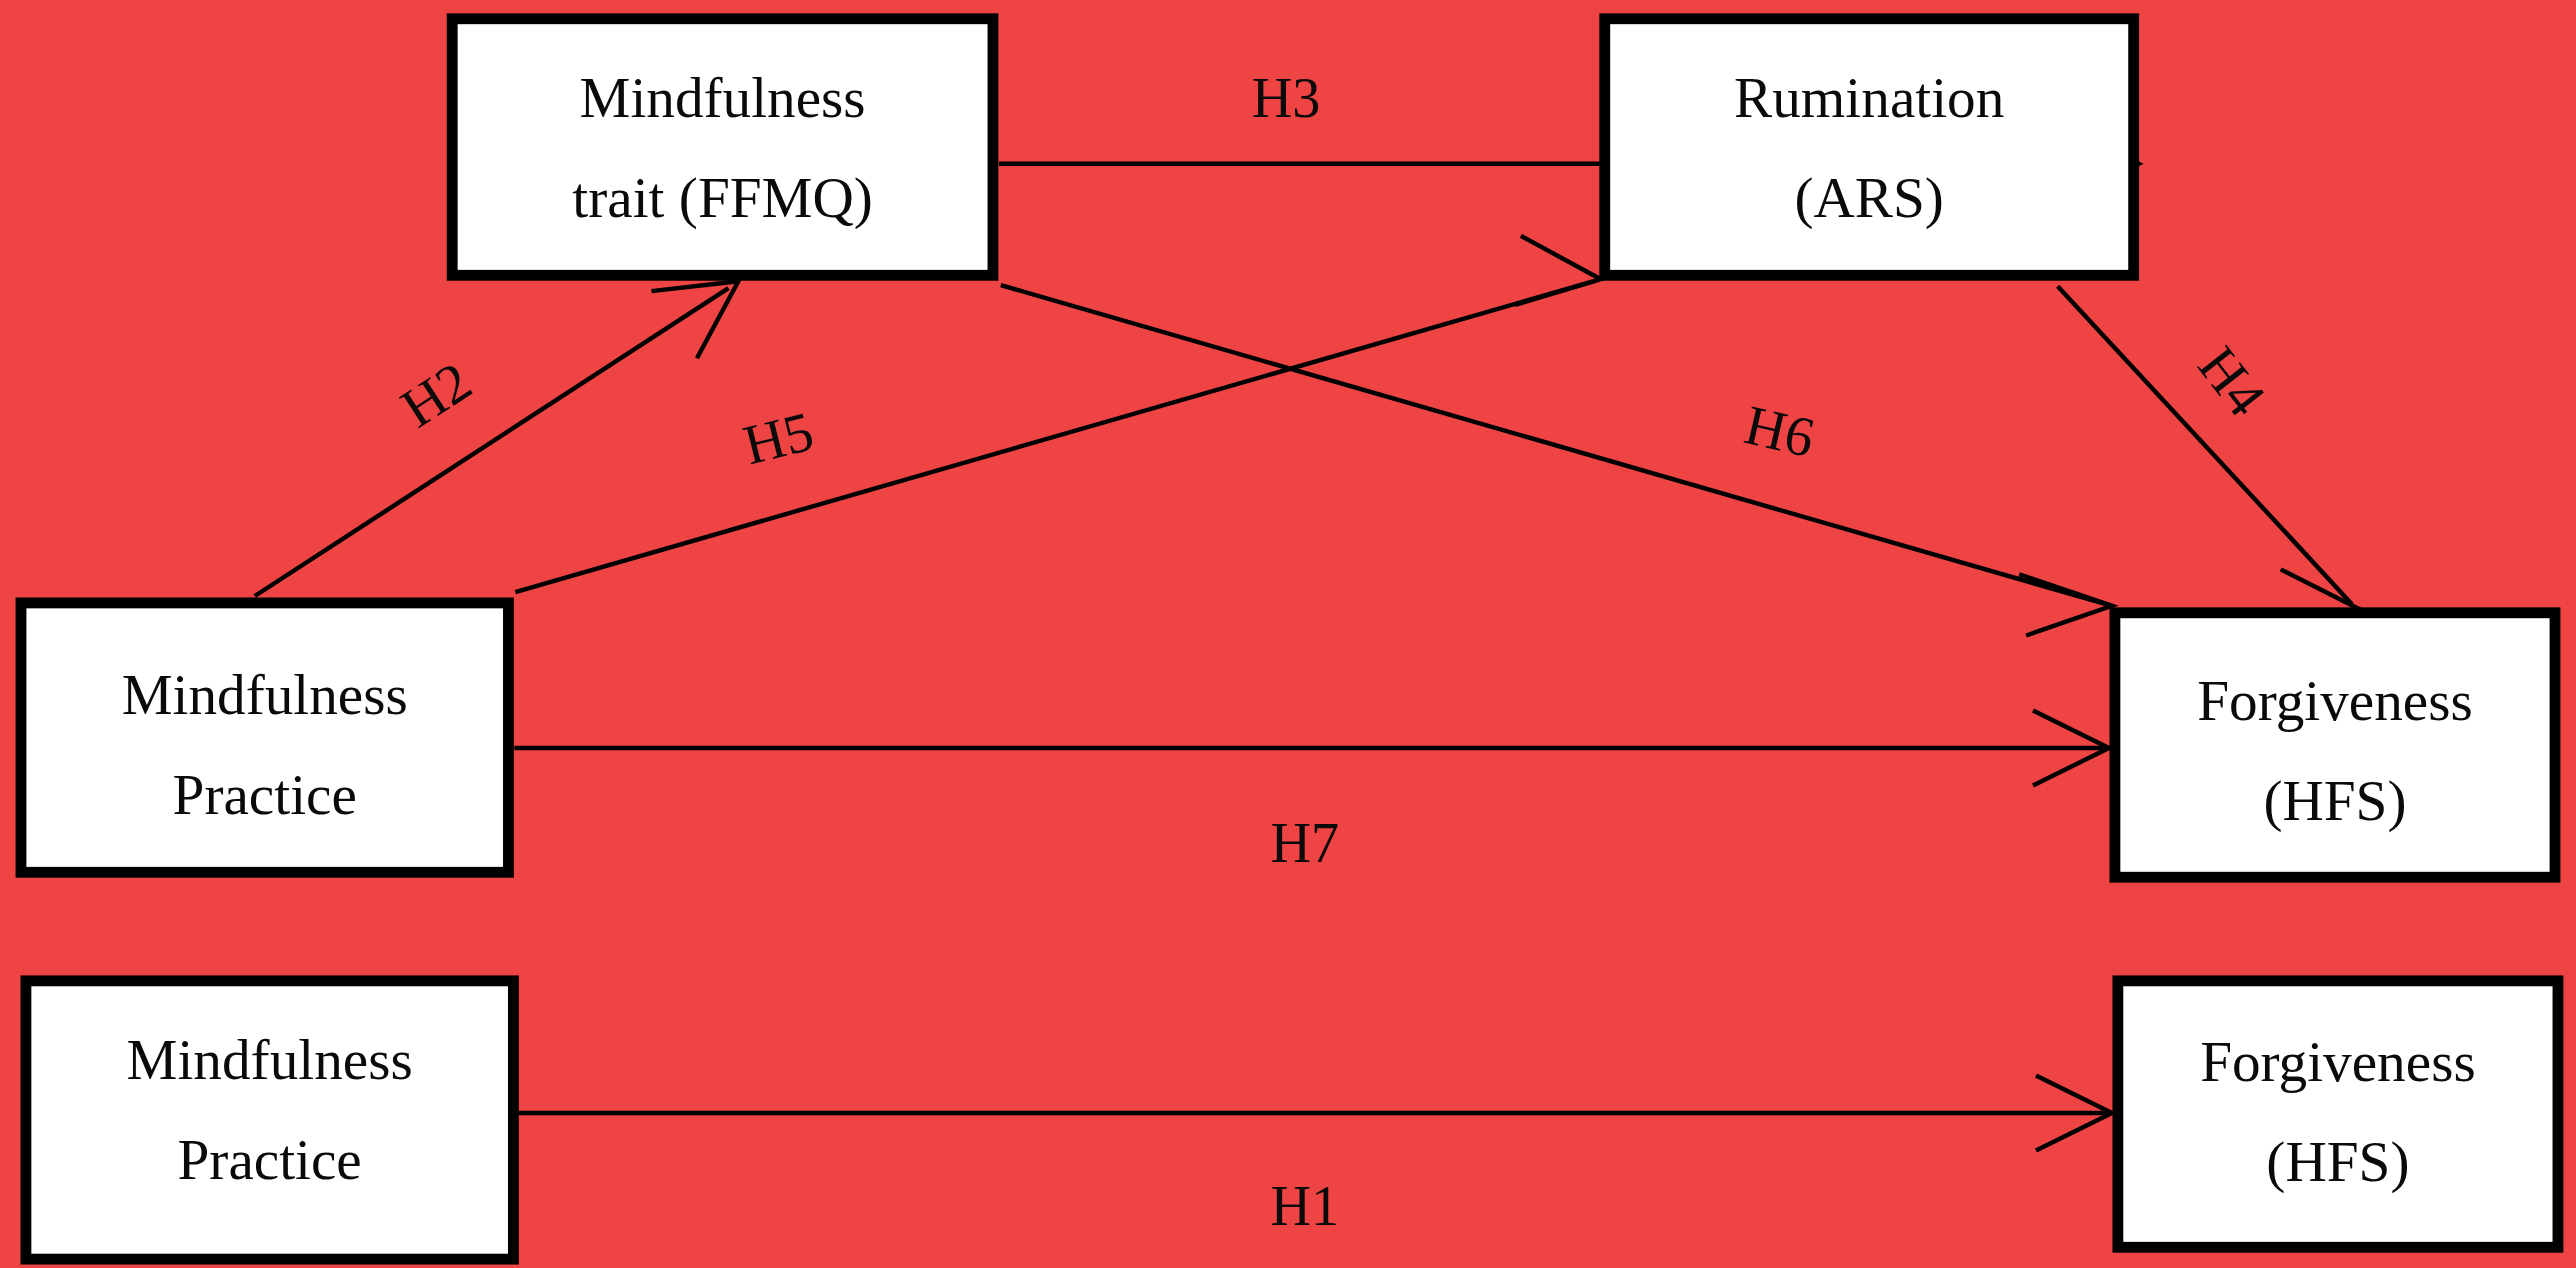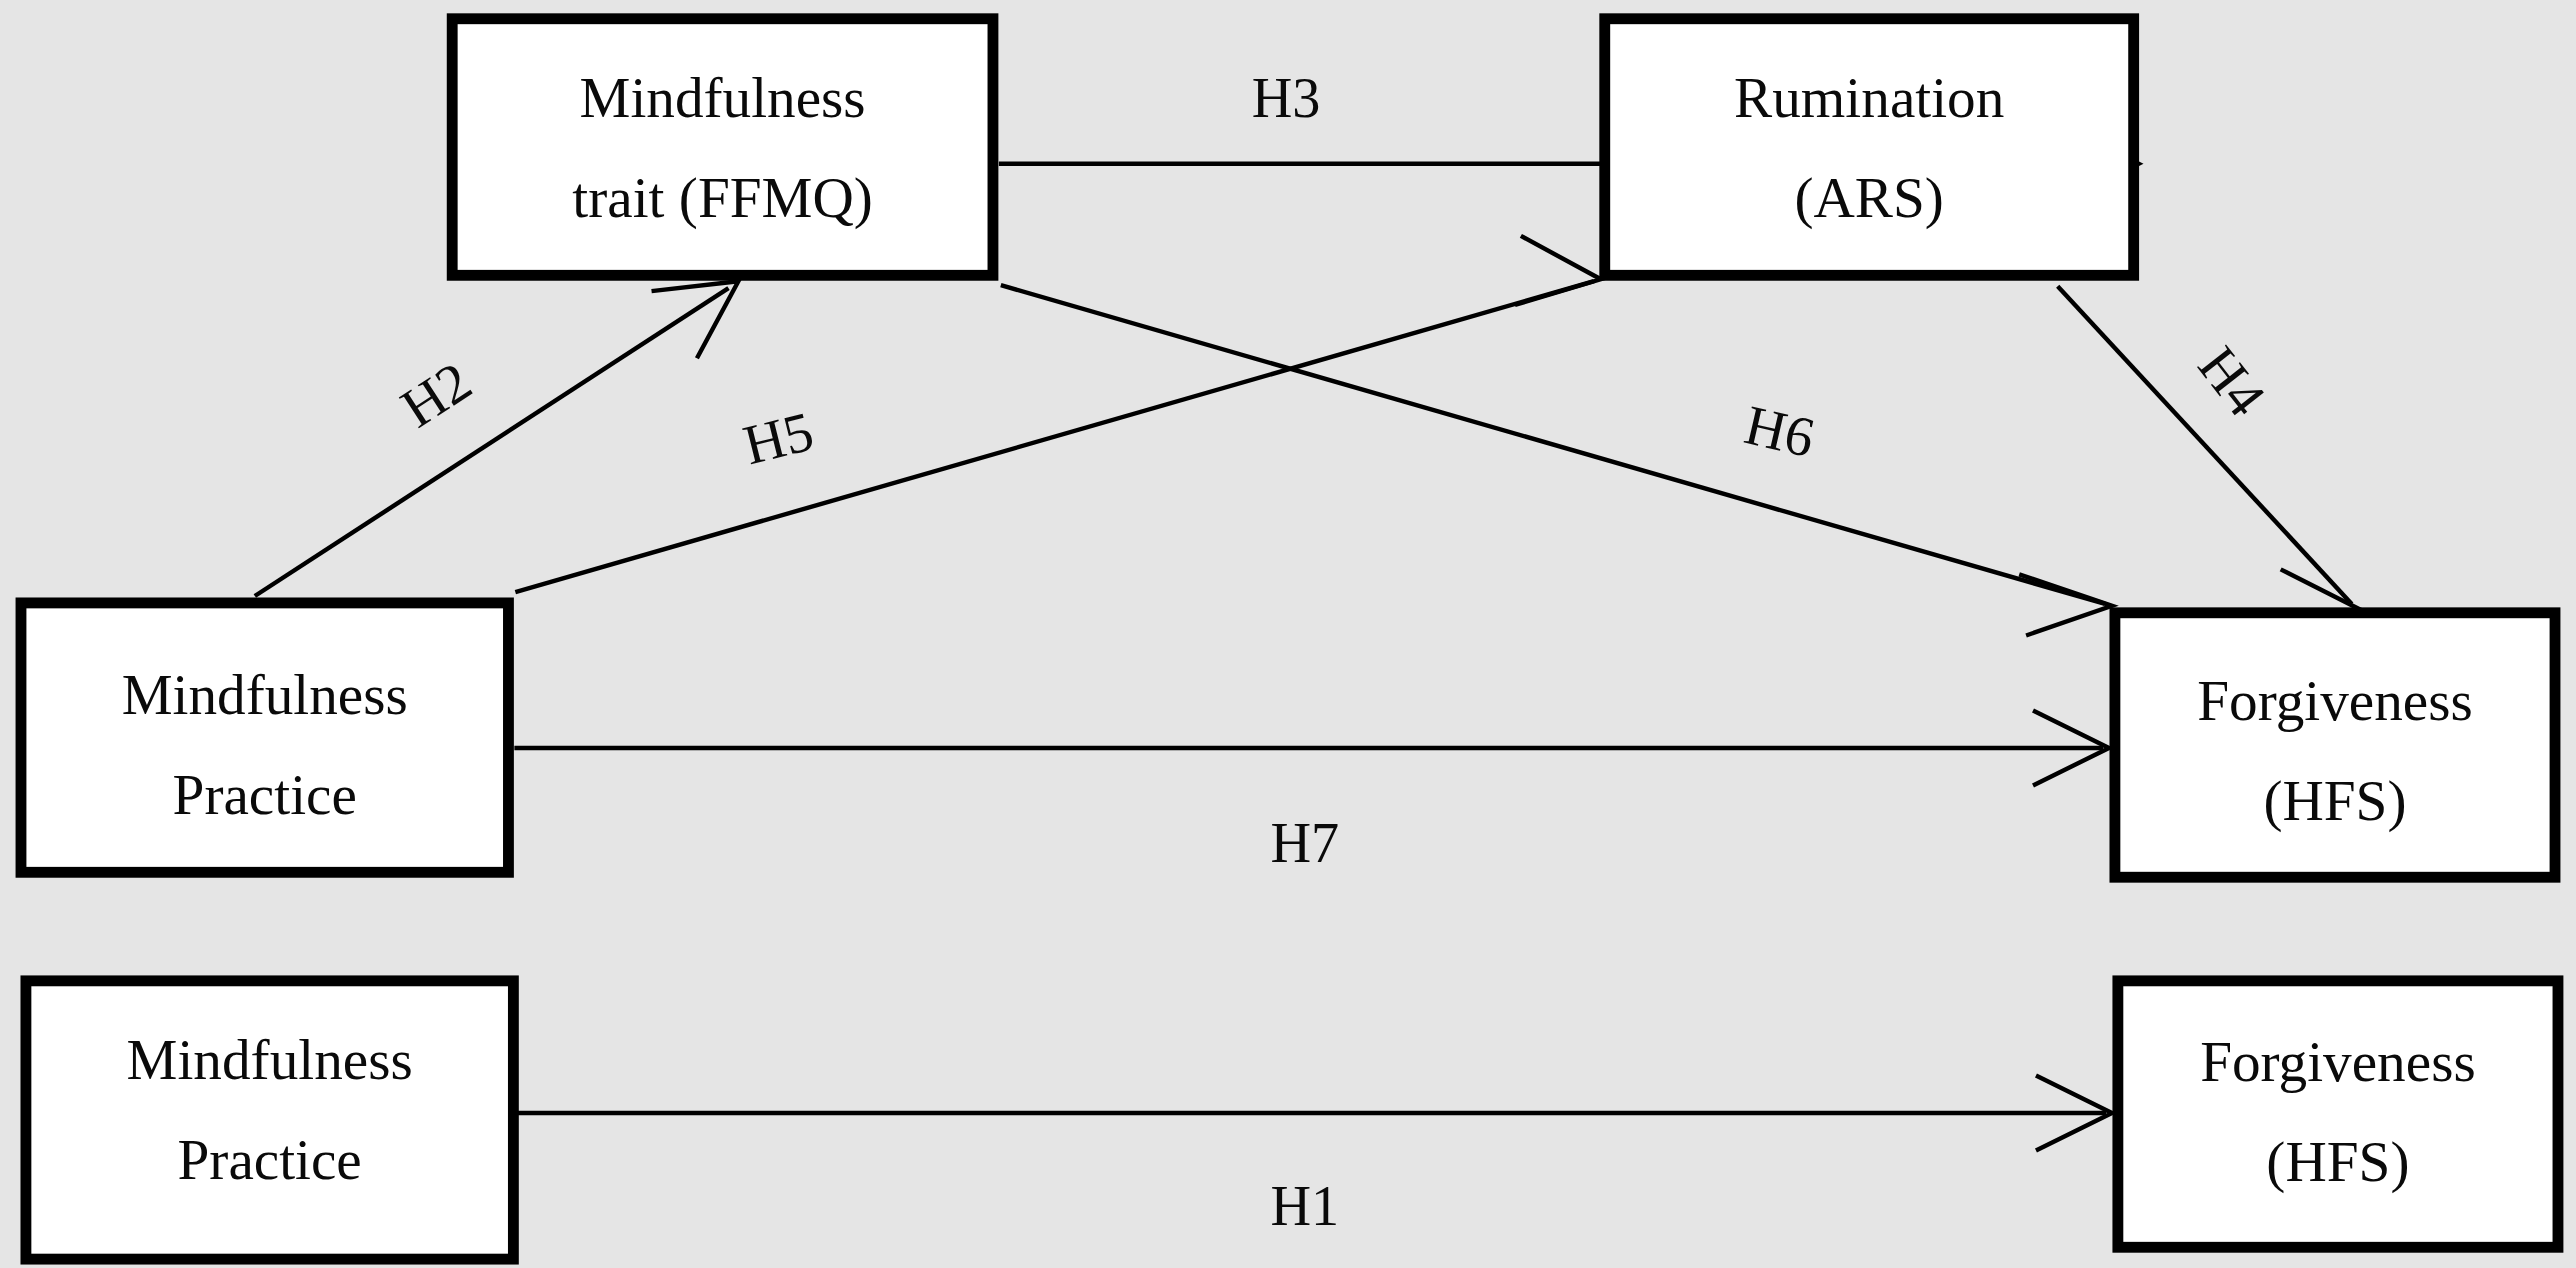--- a/index.html
+++ b/index.html
@@ -7,21 +7,21 @@
     padding: 0;
     background: #ffffff;
   }
   body {
     font-family: "Liberation Serif", "DejaVu Serif", serif;
   }
   #canvas {
     position: relative;
     width: 2576px;
     height: 1268px;
-    background: #e5e5e5;
+    background: #ef4444;
     overflow: hidden;
   }
   #diagram-svg {
     position: absolute;
     left: 0;
     top: 0;
     width: 2576px;
     height: 1268px;
   }
   .node-box {

